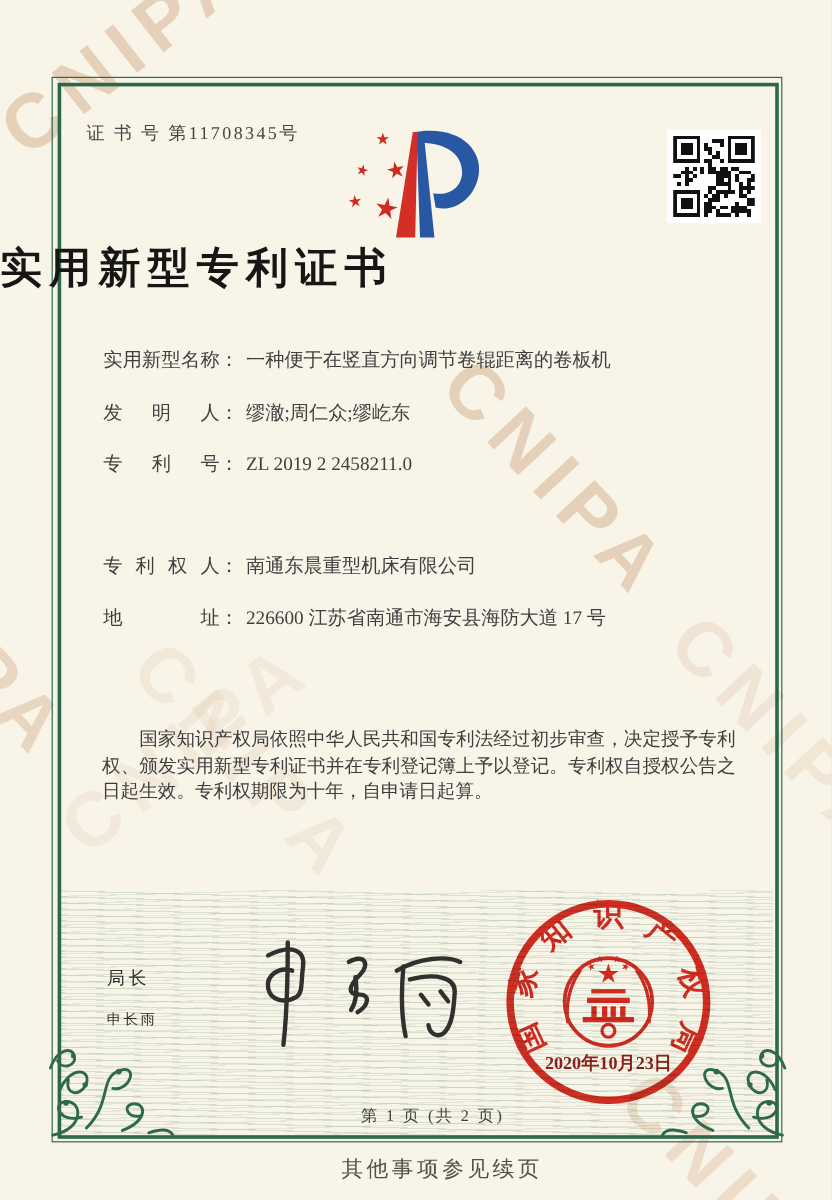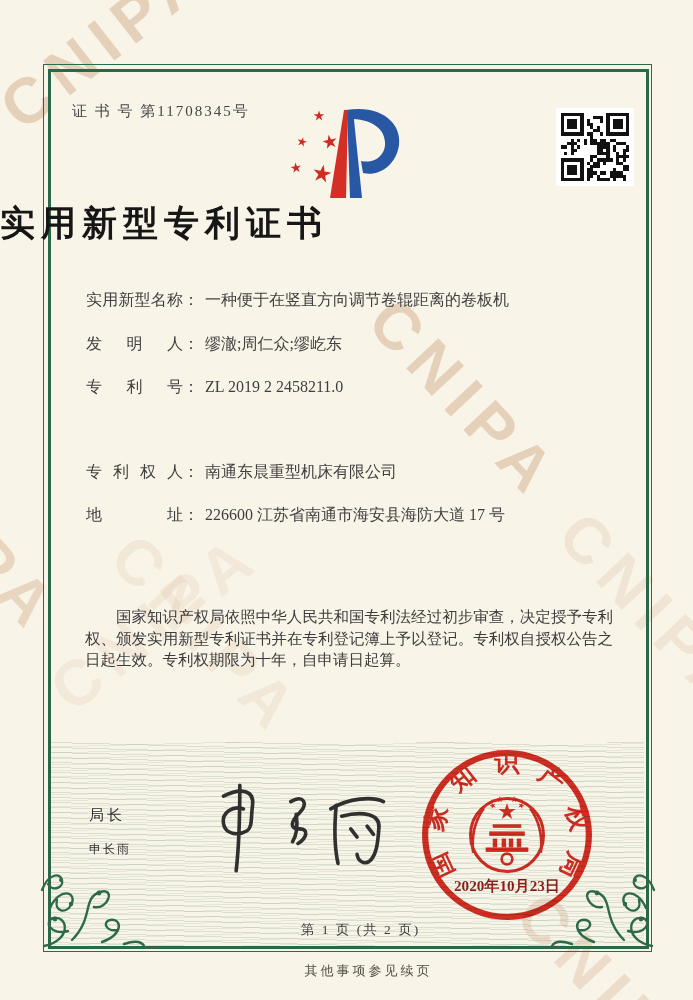--- a/index.html
+++ b/index.html
@@ -55,21 +55,21 @@
   
   .officer-title{position:absolute;left:89px;top:806px;font-size:15px;letter-spacing:3px;color:#2e2e2e;}
   .officer-name{position:absolute;left:89px;top:841px;font-size:12px;letter-spacing:2px;color:#2e2e2e;}
   .signature{position:absolute;left:198px;top:776px;}
   
   .seal{position:absolute;left:418px;top:746px;mix-blend-mode:multiply;opacity:.95;}
   
   .pageno{position:absolute;left:0;right:0;top:921px;text-align:center;
     font-size:13.5px;letter-spacing:2px;color:#3f3f3f;margin-left:28px;}
   .contnote{position:absolute;left:0;right:0;top:962px;text-align:center;
-    font-size:13px;letter-spacing:3px;color:#505046;padding-left:44px;}
+    font-size:18px;letter-spacing:3px;color:#505046;padding-left:44px;}
 </style>
 </head>
 <body>
 
 <div class="page">
 
   <span class="wm wm1">CNIPA</span>
   <span class="wm wm2">CNIPA</span>
   <span class="wm wm3">CNIPA</span>
   <span class="wm wm4">CNIPA</span>

